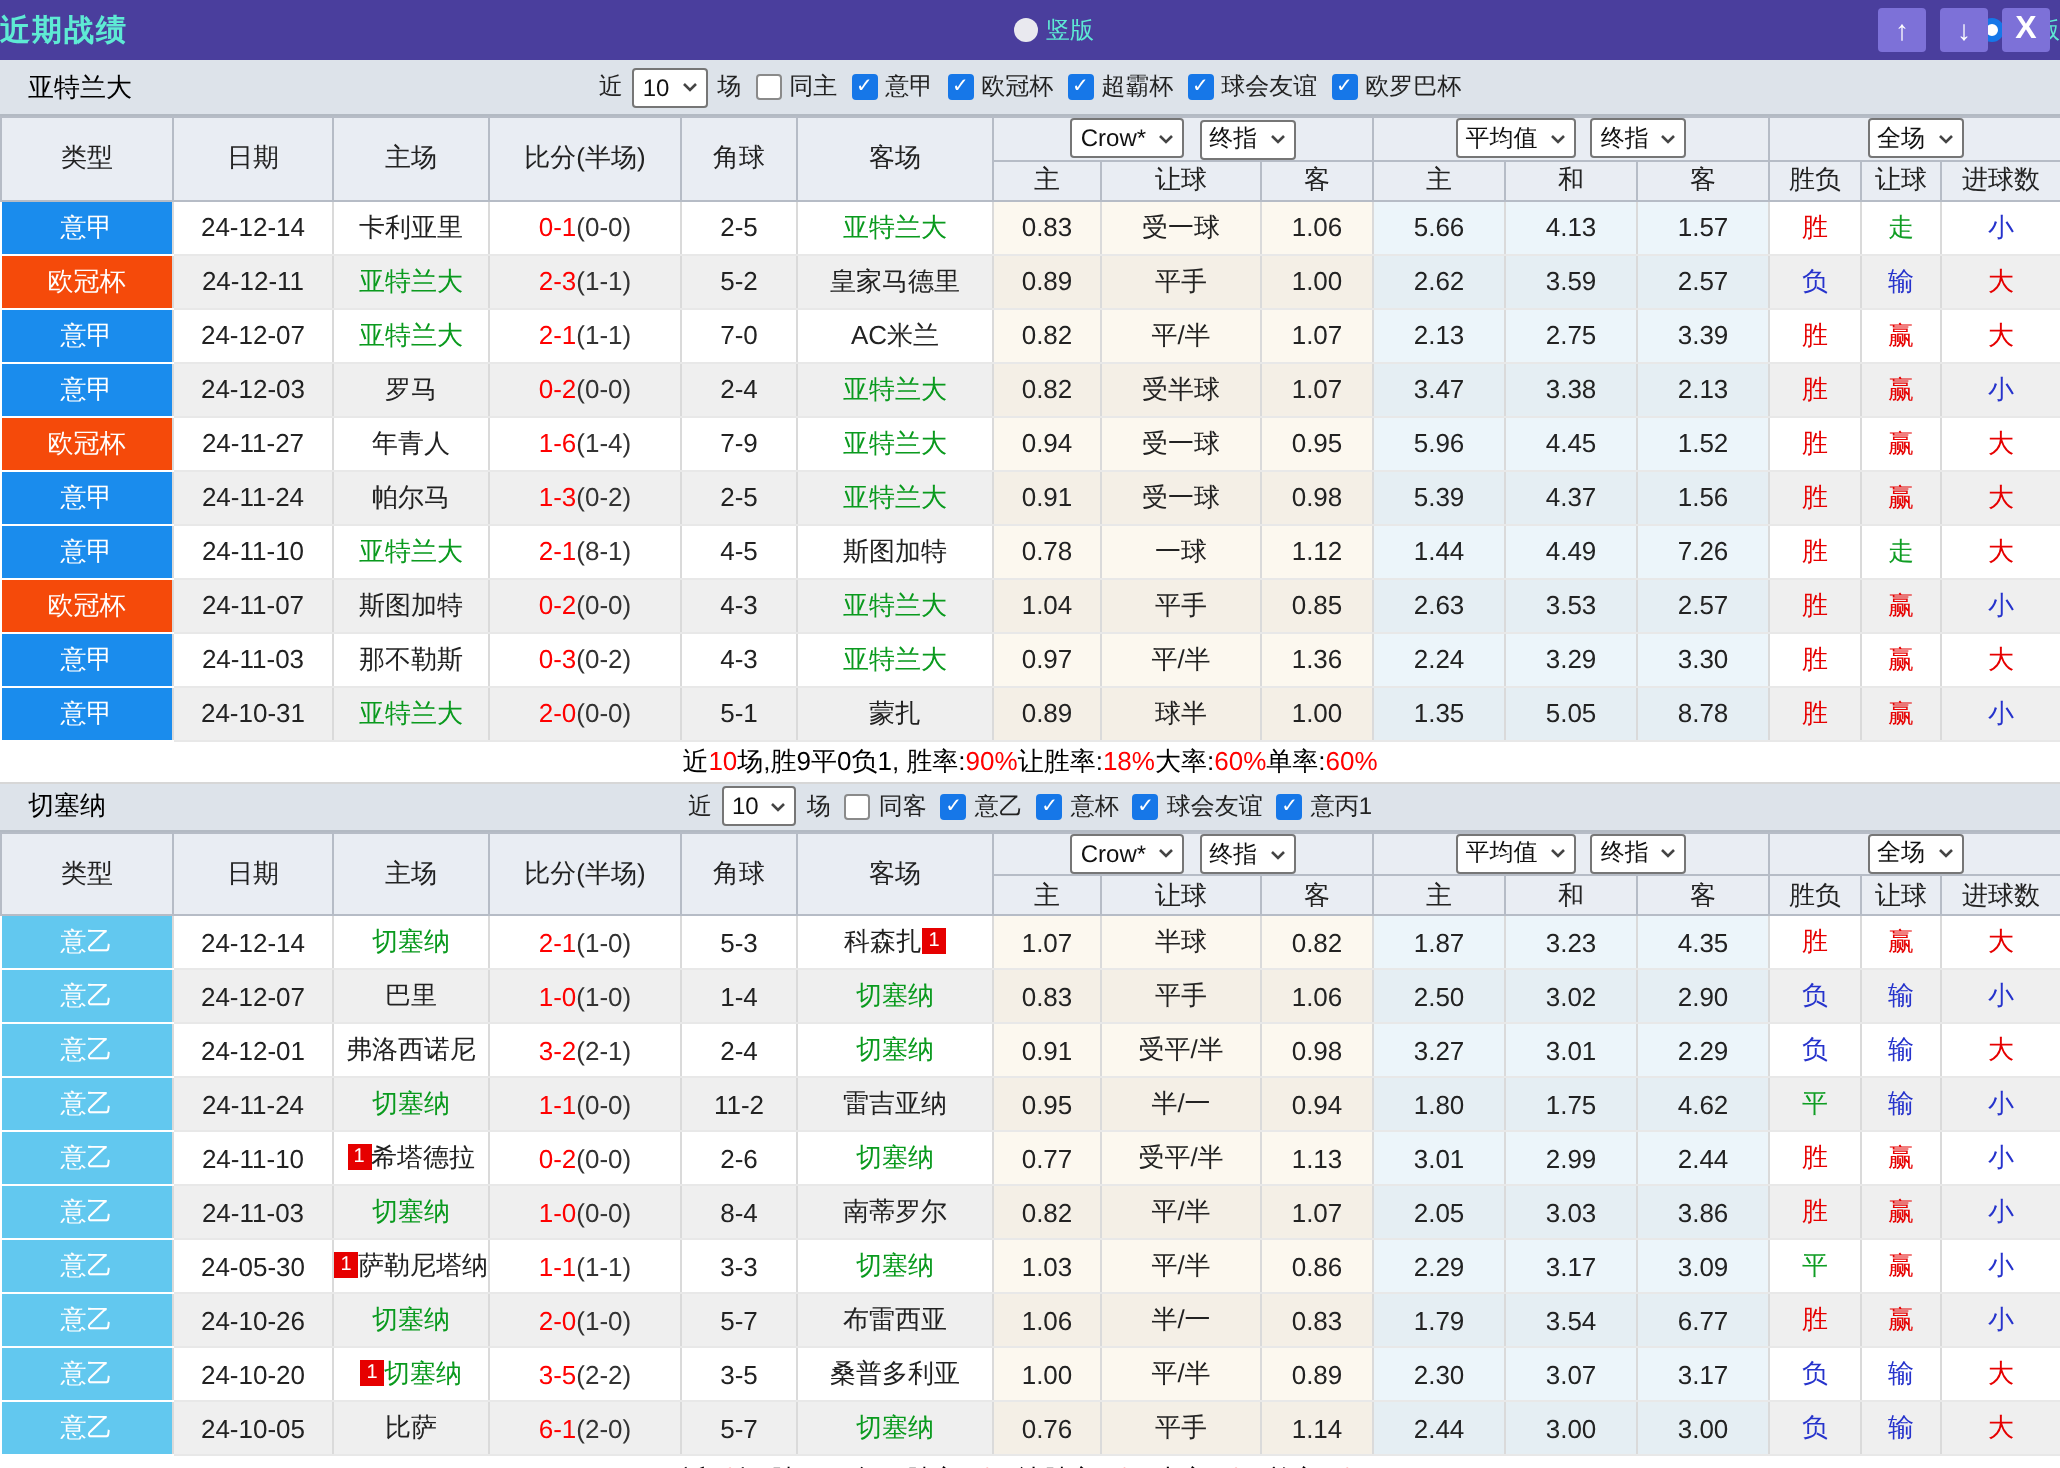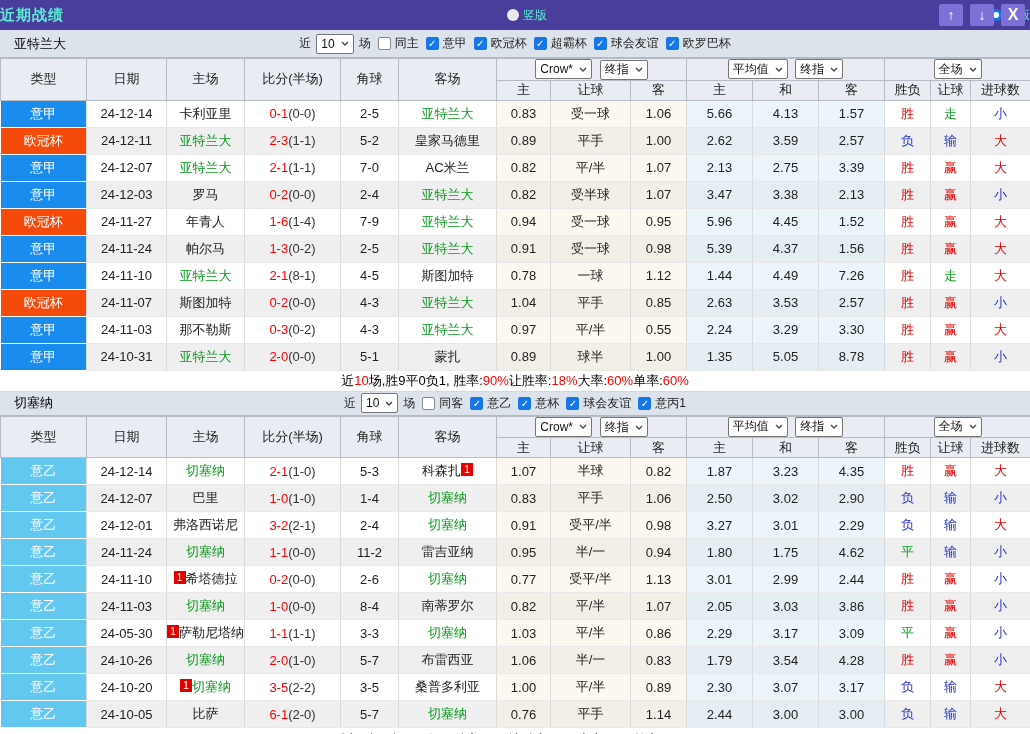--- a/index.html
+++ b/index.html
@@ -320,21 +320,21 @@
   </tr>
       <tr>
     <td class="c-type" style="background: rgb(26, 140, 237);">意甲</td>
     <td class="c-date">24-11-03</td>
     <td class="c-home"><span class="tname">那不勒斯</span></td>
     <td class="c-score"><span class="sc-main">0-3</span><span class="sc-half">(0-2)</span></td>
     <td class="c-corner">4-3</td>
     <td class="c-away"><span class="tname t-team">亚特兰大</span></td>
     <td class="c-o1">0.97</td>
     <td class="c-hcap">平/半</td>
-    <td class="c-o2">0.55</td>
+    <td class="c-o2">1.36</td>
     <td class="c-m1">2.24</td>
     <td class="c-m2">3.29</td>
     <td class="c-m3">3.30</td>
     <td class="c-wl" style="color: rgb(230, 0, 0);">胜</td>
     <td class="c-hd" style="color: rgb(230, 0, 0);">赢</td>
     <td class="c-gl" style="color: rgb(230, 0, 0);">大</td>
   </tr>
       <tr class="even">
     <td class="c-type" style="background: rgb(26, 140, 237);">意甲</td>
     <td class="c-date">24-10-31</td>
@@ -591,21 +591,21 @@
     <td class="c-date">24-10-26</td>
     <td class="c-home"><span class="tname t-team">切塞纳</span></td>
     <td class="c-score"><span class="sc-main">2-0</span><span class="sc-half">(1-0)</span></td>
     <td class="c-corner">5-7</td>
     <td class="c-away"><span class="tname">布雷西亚</span></td>
     <td class="c-o1">1.06</td>
     <td class="c-hcap">半/一</td>
     <td class="c-o2">0.83</td>
     <td class="c-m1">1.79</td>
     <td class="c-m2">3.54</td>
-    <td class="c-m3">4.28</td>
+    <td class="c-m3">6.77</td>
     <td class="c-wl" style="color: rgb(230, 0, 0);">胜</td>
     <td class="c-hd" style="color: rgb(230, 0, 0);">赢</td>
     <td class="c-gl" style="color: rgb(38, 51, 204);">小</td>
   </tr>
       <tr>
     <td class="c-type" style="background: rgb(98, 200, 239);">意乙</td>
     <td class="c-date">24-10-20</td>
     <td class="c-home"><span class="badge1 b-pre" style="display: inline-block;">1</span><span class="tname t-team">切塞纳</span></td>
     <td class="c-score"><span class="sc-main">3-5</span><span class="sc-half">(2-2)</span></td>
     <td class="c-corner">3-5</td>

